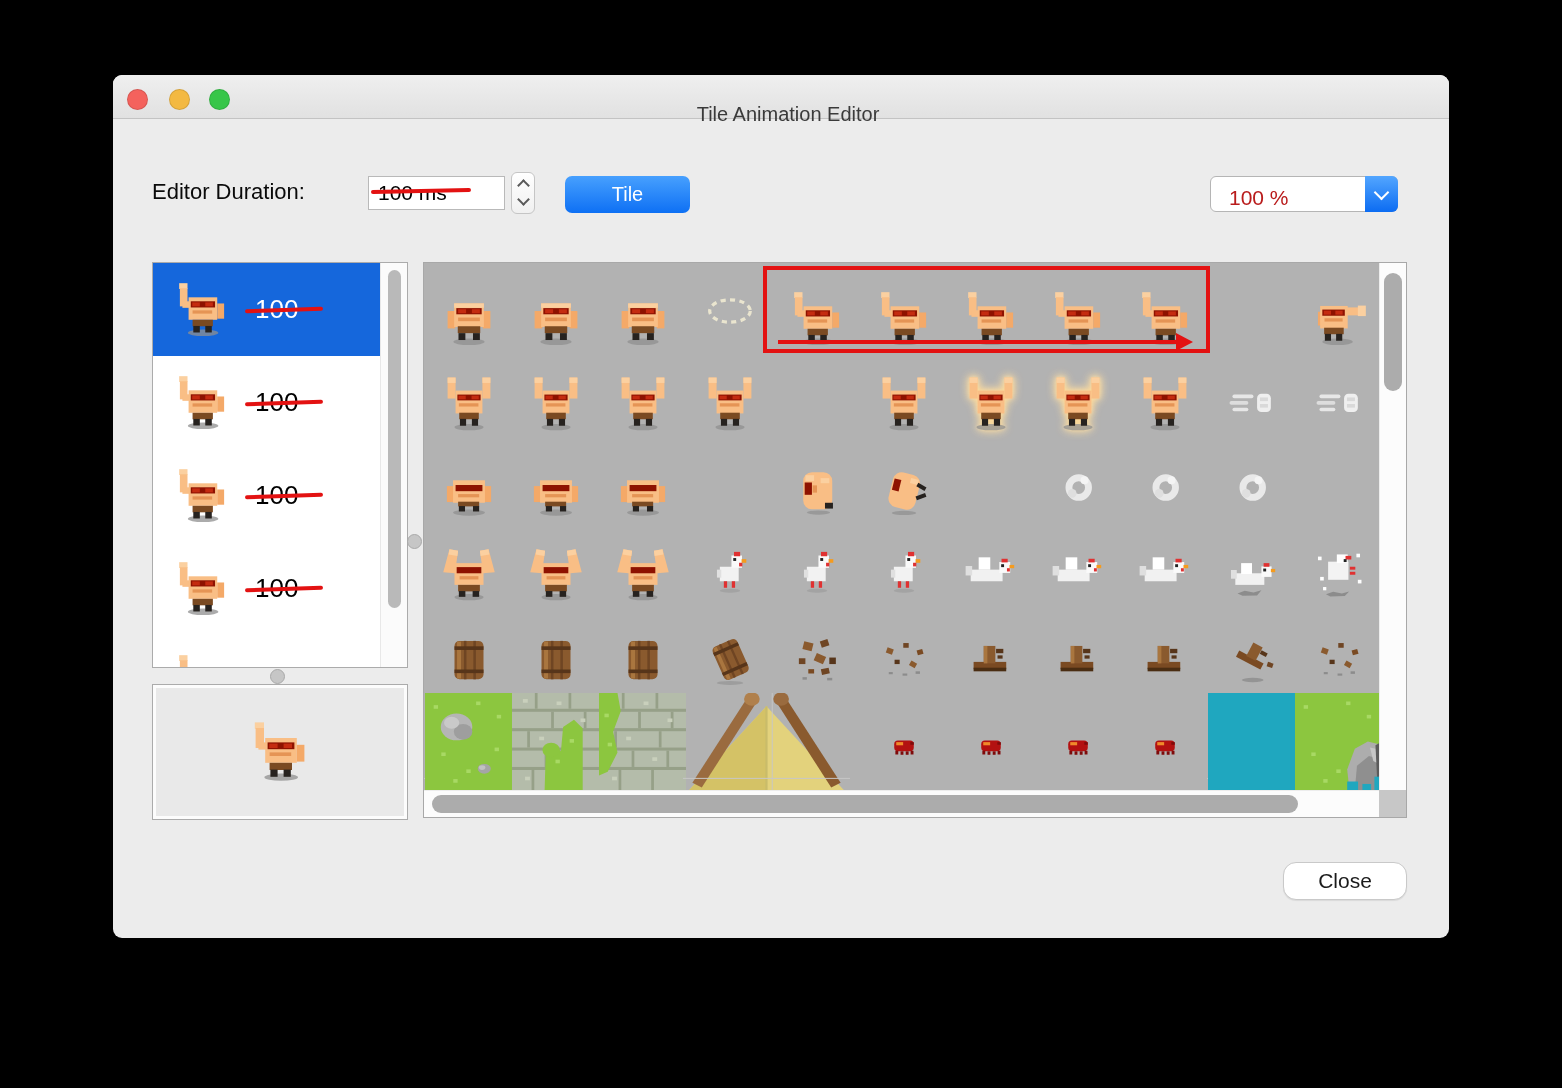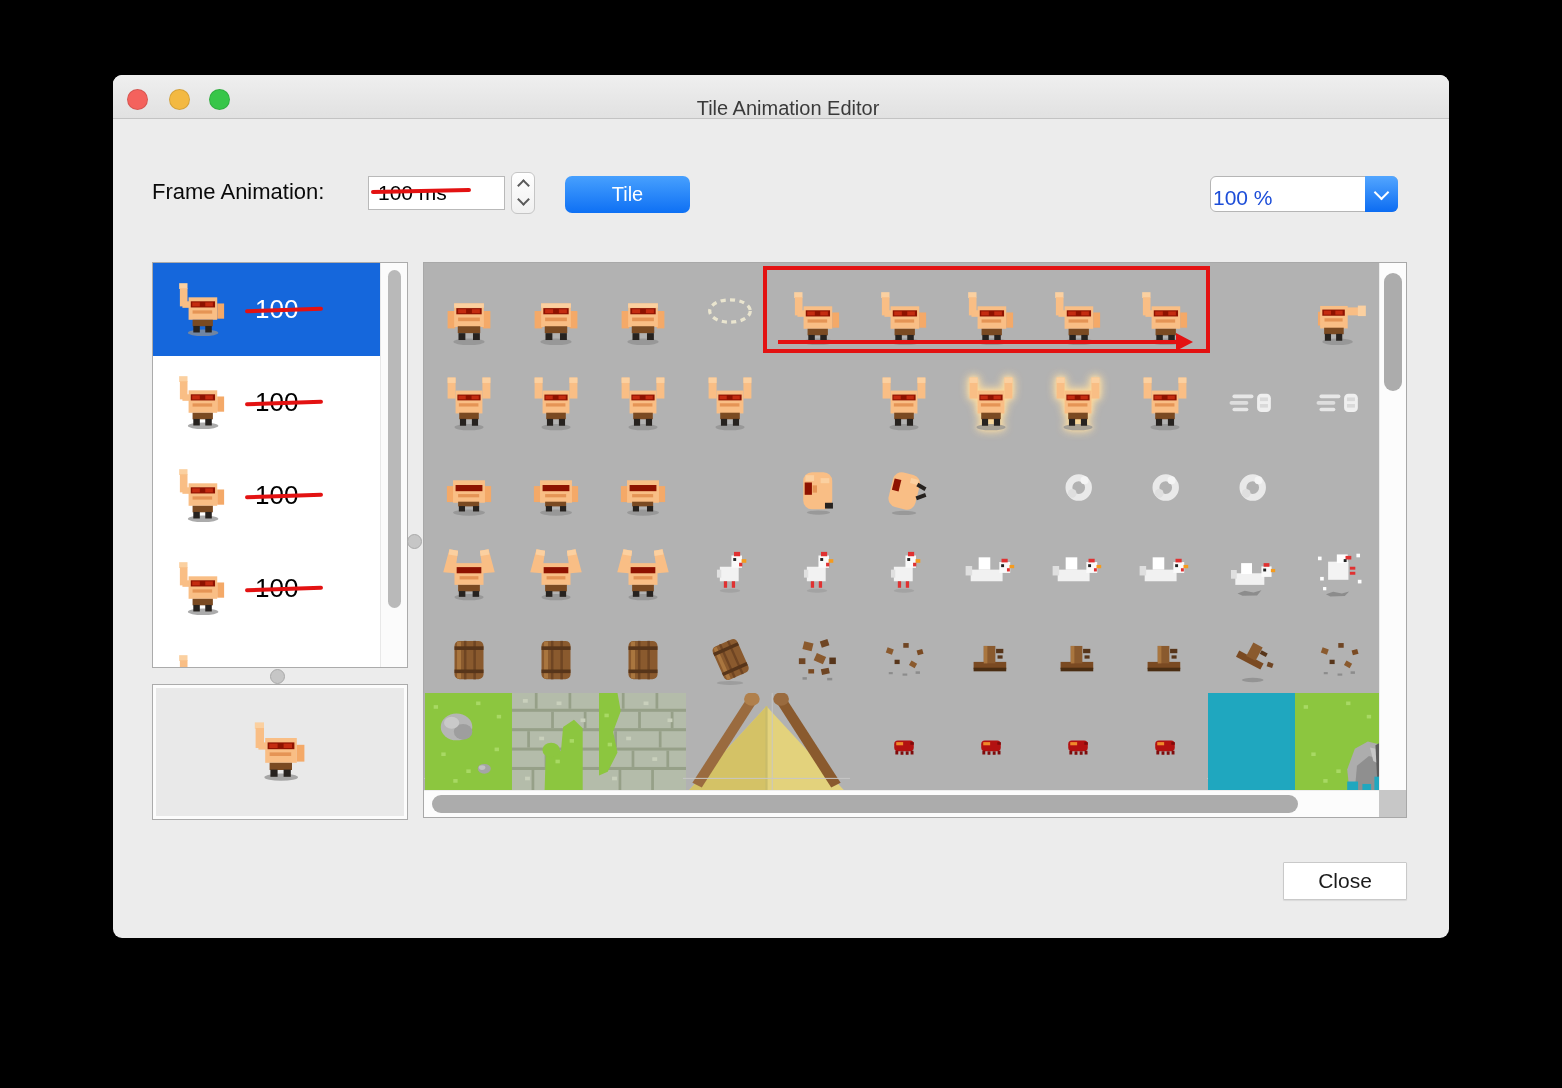--- a/index.html
+++ b/index.html
@@ -7,41 +7,41 @@
          font-family:"Liberation Sans",sans-serif;}
   .window{position:absolute;left:113px;top:75px;width:1336px;height:863px;background:#ECECEC;
           border-radius:9px;box-shadow:0 30px 70px rgba(0,0,0,.6);}
   
   .titlebar{position:absolute;left:0;top:0;right:0;height:43px;border-radius:9px 9px 0 0;
             background:linear-gradient(#EFEFEF,#E1E1E1);border-bottom:1px solid #C3C3C3;}
   .tl{position:absolute;top:14px;width:21px;height:21px;border-radius:50%;}
   .tl.red{left:14px;background:#F4625D;border:1px solid rgba(0,0,0,.12);box-sizing:border-box;}
   .tl.yellow{left:56px;background:#F3B942;border:1px solid rgba(0,0,0,.12);box-sizing:border-box;}
   .tl.green{left:96px;background:#37C649;border:1px solid rgba(0,0,0,.12);box-sizing:border-box;}
-  .title{position:absolute;left:0;right:0;top:12px;height:43px;line-height:43px;text-align:center;
+  .title{position:absolute;left:0;right:0;top:18px;height:43px;line-height:43px;text-align:center;
          font-size:20px;font-weight:500;color:#3A3A3A;margin-left:14px;}
   
   .fd-label{position:absolute;left:39px;top:104px;font-size:22px;color:#0A0A0A;}
   .fd-input{position:absolute;left:255px;top:101px;width:137px;height:34px;box-sizing:border-box;
             background:#FFF;border:1px solid #B9B9B9;font-family:"Liberation Sans",sans-serif;
             font-size:21px;color:#000;padding:0 0 0 9px;outline:none;}
   .stepper{position:absolute;left:398px;top:97px;width:24px;height:42px;box-sizing:border-box;
            background:linear-gradient(#FFF,#F0F0F0);border:1px solid #C5C5C5;border-radius:6px;
            display:flex;flex-direction:column;align-items:center;justify-content:space-between;
            padding:8px 0 9px 0;}
   .chev{width:7px;height:7px;border-left:2px solid #5A5A5A;border-top:2px solid #5A5A5A;}
   .chev.up{transform:rotate(45deg);}
   .chev.down{transform:rotate(225deg);}
   .apply-btn{position:absolute;left:452px;top:101px;width:125px;height:37px;border:none;
              border-radius:7px;background:linear-gradient(#47A0FE,#0E70F4);color:#FFF;
              font-family:"Liberation Sans",sans-serif;font-size:20px;cursor:default;}
   .zoom-select{position:absolute;left:1097px;top:101px;width:188px;height:36px;box-sizing:border-box;
                background:#FFF;border:1px solid #B5B5B5;border-radius:6px;display:flex;
                align-items:center;}
-  .zoom-value{flex:1;font-size:21px;color:#1d4ed8;padding-left:2px;margin-top:7px;}
+  .zoom-value{flex:1;font-size:21px;color:#b91c1c;padding-left:18px;margin-top:7px;}
   .zoom-cap{width:33px;height:36px;margin:-1px -1px -1px 0;border-radius:0 6px 6px 0;
             background:linear-gradient(#53A6FF,#0C6CF2);display:flex;align-items:center;justify-content:center;}
   .zoom-cap .wchev{width:9px;height:9px;border-left:2.5px solid #FFF;border-bottom:2.5px solid #FFF;
             transform:rotate(-45deg);margin-top:-4px;}
   
   .frame-list{position:absolute;left:39px;top:187px;width:256px;height:406px;box-sizing:border-box;
               background:#FFF;border:1px solid #ABABAB;overflow:hidden;}
   .frame-row{height:93px;display:flex;align-items:center;padding-left:20px;gap:24px;background:#FFF;}
   .frame-row.sel{background:#1567DC;}
   .fr-spr{width:58px;height:58px;flex:0 0 auto;}
@@ -81,21 +81,21 @@
   .vthumb{position:absolute;left:4px;top:10px;width:18px;height:118px;border-radius:9px;background:#ACACAC;}
   .hscroll{position:absolute;left:0;bottom:0;height:27px;width:955px;background:#FCFCFC;
            border-top:1px solid #EDEDED;box-sizing:border-box;}
   .hthumb{position:absolute;left:8px;top:4px;height:18px;width:866px;border-radius:9px;background:#ACACAC;}
   .ts-corner{position:absolute;right:0;bottom:0;width:27px;height:27px;background:#C7C7C7;}
   
   .strike-input{position:absolute;left:258px;top:114px;width:100px;height:4px;background:#E31212;
                 transform:rotate(-1.2deg);border-radius:2px;}
   
   .close-btn{position:absolute;left:1170px;top:787px;width:124px;height:38px;background:#FFF;
-             border:1px solid #C9C9C9;border-radius:1px;font-family:"Liberation Sans",sans-serif;
+             border:1px solid #C9C9C9;border-radius:13px;font-family:"Liberation Sans",sans-serif;
              font-size:21px;color:#1B1B1B;box-shadow:0 1px 1px rgba(0,0,0,.08);cursor:default;}
   .hidden-defs{position:absolute;width:0;height:0;overflow:hidden;}
 </style>
 </head>
 <body>
 
 <svg class="hidden-defs" aria-hidden="true">
 <defs>
   <g id="bricks">
     <rect x="0" y="2.6" width="16" height="0.5" fill="#96A088"></rect>
@@ -440,21 +440,21 @@
 <div class="stage">
   <div class="window">
 
     <div class="titlebar">
       <span class="tl red"></span>
       <span class="tl yellow"></span>
       <span class="tl green"></span>
       <div class="title">Tile Animation Editor</div>
     </div>
 
-    <div class="fd-label">Frame Animation:</div>
+    <div class="fd-label">Editor Duration:</div>
     <input class="fd-input" readonly="" value="100 ms" style="">
     <div class="strike-input"></div>
 
     <div class="stepper">
       <span class="chev up"></span>
       <span class="chev down"></span>
     </div>
 
     <button class="apply-btn">Tile</button>
 

